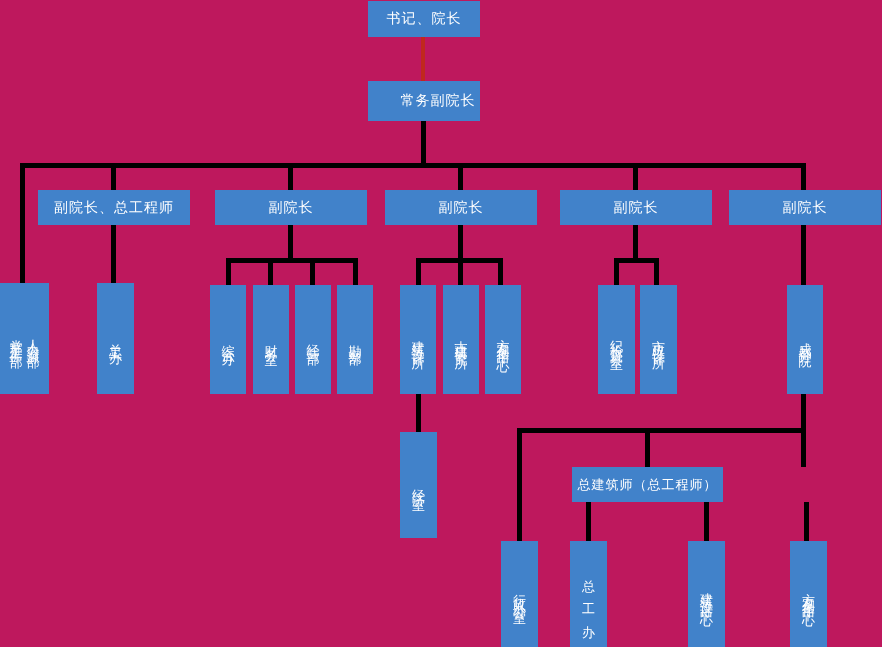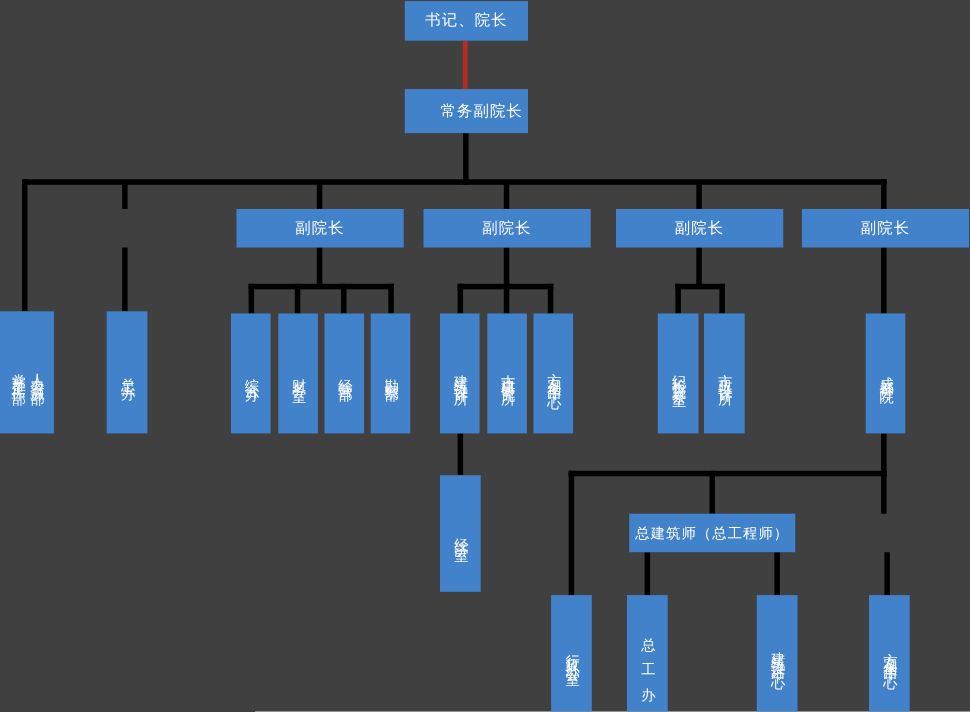--- a/index.html
+++ b/index.html
@@ -1,19 +1,19 @@
 <!DOCTYPE html>
 <html><head>
 <meta charset="utf-8">
 <style>
   html,body { margin:0; padding:0; background:#ffffff; }
   #canvas {
     position:relative;
     width:882px; height:647px;
-    background:#404040;
+    background:#be185d;
     font-family:"DejaVu Sans", sans-serif;
     overflow:hidden;
   }
   .node {
     position:absolute;
     background:#4182CA;
     color:#ffffff;
     display:flex;
     align-items:center;
     justify-content:center;
@@ -90,20 +90,23 @@
   <div class="line" style="left:704px; top:502px; width:5px; height:39px;"></div>
   <div class="line" style="left:804px; top:502px; width:5px; height:39px;"></div>
 
   <div class="node hnode" style="left:368px; top:1px; width:112px; height:36px;">
     <span>书记、院长</span>
   </div>
   <div class="node hnode" style="left:368px; top:81px; width:112px; height:40px;padding-left:28px;">
     <span>常务副院长</span>
   </div>
 
+  <div class="node hnode" style="left:38px; top:190px; width:152px; height:35px;">
+    <span>副院长、总工程师</span>
+  </div>
   <div class="node hnode" style="left:215px; top:190px; width:152px; height:35px;">
     <span>副院长</span>
   </div>
   <div class="node hnode" style="left:385px; top:190px; width:152px; height:35px;">
     <span>副院长</span>
   </div>
   <div class="node hnode" style="left:560px; top:190px; width:152px; height:35px;">
     <span>副院长</span>
   </div>
   <div class="node hnode" style="left:729px; top:190px; width:152px; height:35px;">

